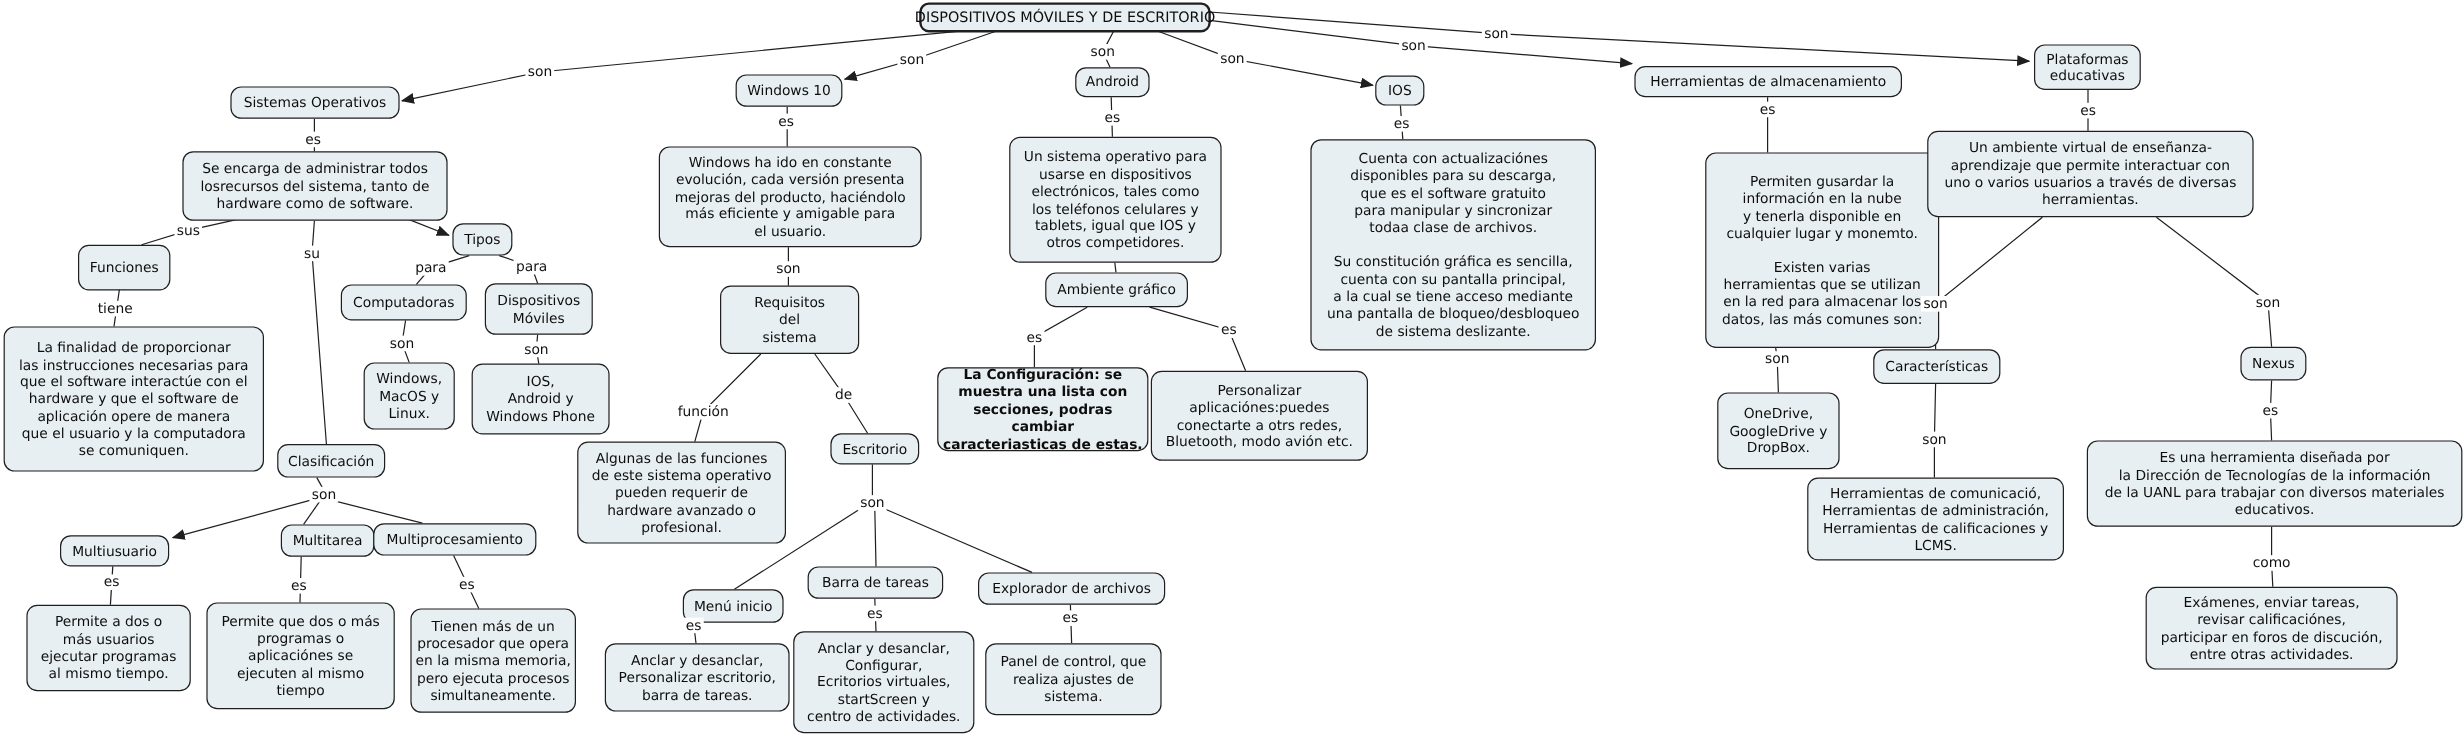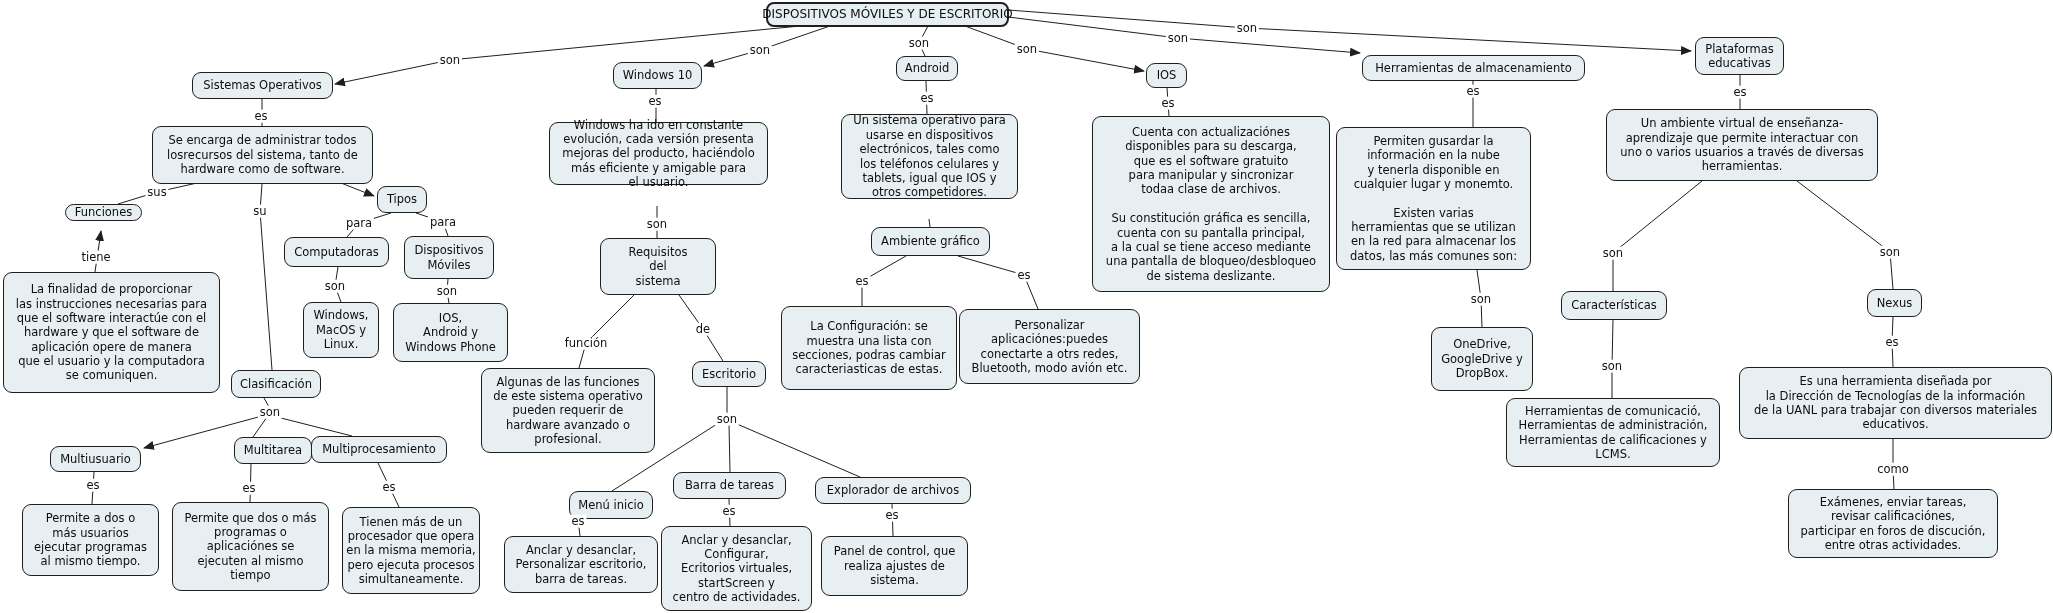--- a/index.html
+++ b/index.html
@@ -80,21 +80,21 @@
         <polyline points="1893,317 1892,342 1893,367" class="edge"></polyline>
         <polyline points="1893,439 1893,469 1894,489" class="edge"></polyline>
       </g>
   </svg>
   <div id="nodes-layer">
       <div class="node title" style="left: 766px; top: 2px; width: 243px; height: 25px;">DISPOSITIVOS MÓVILES Y DE ESCRITORIO</div>
       <div class="node" style="left: 192px; top: 72px; width: 141px; height: 27px;">Sistemas Operativos</div>
       <div class="node" style="left: 152px; top: 126px; width: 221px; height: 58px;">Se encarga de administrar todos
 losrecursos del sistema, tanto de
 hardware como de software.</div>
-      <div class="node" style="left: 65px; top: 204px; width: 77px; height: 17px;">Funciones</div>
+      <div class="node" style="left: 65px; top: 204px; width: 77px; height: 38px;">Funciones</div>
       <div class="node" style="left: 3px; top: 272px; width: 217px; height: 121px;">La finalidad de proporcionar
 las instrucciones necesarias para
 que el software interactúe con el
 hardware y que el software de
 aplicación opere de manera
 que el usuario y la computadora
 se comuniquen.</div>
       <div class="node" style="left: 377px; top: 186px; width: 50px; height: 27px;">Tipos</div>
       <div class="node" style="left: 284px; top: 237px; width: 105px; height: 30px;">Computadoras</div>
       <div class="node" style="left: 303px; top: 302px; width: 76px; height: 56px;">Windows,
@@ -117,21 +117,21 @@
 aplicaciónes se
 ejecuten al mismo
 tiempo</div>
       <div class="node" style="left: 311px; top: 436px; width: 136px; height: 27px;">Multiprocesamiento</div>
       <div class="node" style="left: 342px; top: 507px; width: 138px; height: 87px;">Tienen más de un
 procesador que opera
 en la misma memoria,
 pero ejecuta procesos
 simultaneamente.</div>
       <div class="node" style="left: 613px; top: 62px; width: 89px; height: 27px;">Windows 10</div>
-      <div class="node" style="left: 549px; top: 122px; width: 219px; height: 63px;">Windows ha ido en constante
+      <div class="node" style="left: 549px; top: 122px; width: 219px; height: 84px;">Windows ha ido en constante
 evolución, cada versión presenta
 mejoras del producto, haciéndolo
 más eficiente y amigable para
 el usuario.</div>
       <div class="node" style="left: 600px; top: 238px; width: 116px; height: 57px;">Requisitos
 del
 sistema</div>
       <div class="node" style="left: 481px; top: 368px; width: 174px; height: 85px;">Algunas de las funciones
 de este sistema operativo
 pueden requerir de
@@ -146,49 +146,49 @@
       <div class="node" style="left: 661px; top: 526px; width: 151px; height: 85px;">Anclar y desanclar,
 Configurar,
 Ecritorios virtuales,
 startScreen y
 centro de actividades.</div>
       <div class="node" style="left: 815px; top: 477px; width: 156px; height: 27px;">Explorador de archivos</div>
       <div class="node" style="left: 821px; top: 536px; width: 147px; height: 60px;">Panel de control, que
 realiza ajustes de
 sistema.</div>
       <div class="node" style="left: 896px; top: 56px; width: 62px; height: 25px;">Android</div>
-      <div class="node" style="left: 841px; top: 114px; width: 177px; height: 85px;">Un sistema operativo para
+      <div class="node" style="left: 841px; top: 114px; width: 177px; height: 105px;">Un sistema operativo para
 usarse en dispositivos
 electrónicos, tales como
 los teléfonos celulares y
 tablets, igual que IOS y
 otros competidores.</div>
       <div class="node" style="left: 871px; top: 227px; width: 119px; height: 29px;">Ambiente gráfico</div>
-      <div class="node" style="left: 781px; top: 306px; width: 176px; height: 84px;">La Configuración: se
+      <div class="node" style="left: 781px; top: 306px; width: 176px; height: 70px; font-weight: bold;">La Configuración: se
 muestra una lista con
 secciones, podras cambiar
 caracteriasticas de estas.</div>
       <div class="node" style="left: 959px; top: 309px; width: 181px; height: 75px;">Personalizar
 aplicaciónes:puedes
 conectarte a otrs redes,
 Bluetooth, modo avión etc.</div>
       <div class="node" style="left: 1146px; top: 63px; width: 41px; height: 25px;">IOS</div>
       <div class="node" style="left: 1092px; top: 116px; width: 238px; height: 176px;">Cuenta con actualizaciónes
 disponibles para su descarga,
 que es el software gratuito
 para manipular y sincronizar
 todaa clase de archivos.
 
 Su constitución gráfica es sencilla,
 cuenta con su pantalla principal,
 a la cual se tiene acceso mediante
 una pantalla de bloqueo/desbloqueo
 de sistema deslizante.</div>
       <div class="node" style="left: 1362px; top: 55px; width: 223px; height: 26px;">Herramientas de almacenamiento</div>
-      <div class="node" style="left: 1336px; top: 127px; width: 195px; height: 143px;">Permiten gusardar la
+      <div class="node" style="left: 1421px; top: 127px; width: 195px; height: 163px;">Permiten gusardar la
 información en la nube
 y tenerla disponible en
 cualquier lugar y monemto.
 
 Existen varias
 herramientas que se utilizan
 en la red para almacenar los
 datos, las más comunes son:</div>
       <div class="node" style="left: 1431px; top: 327px; width: 102px; height: 64px;">OneDrive,
 GoogleDrive y

